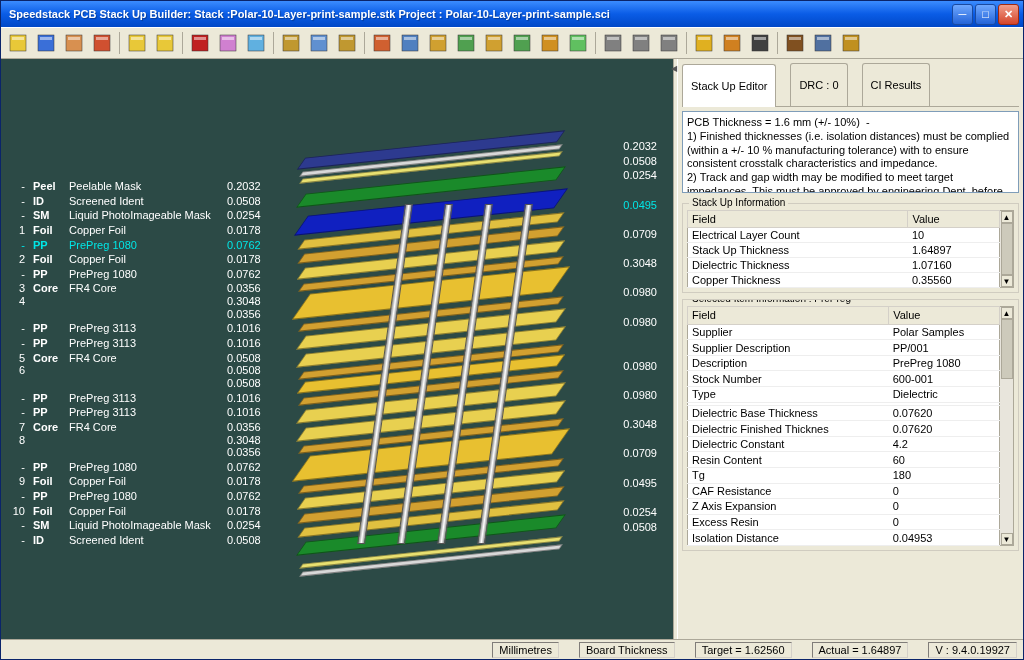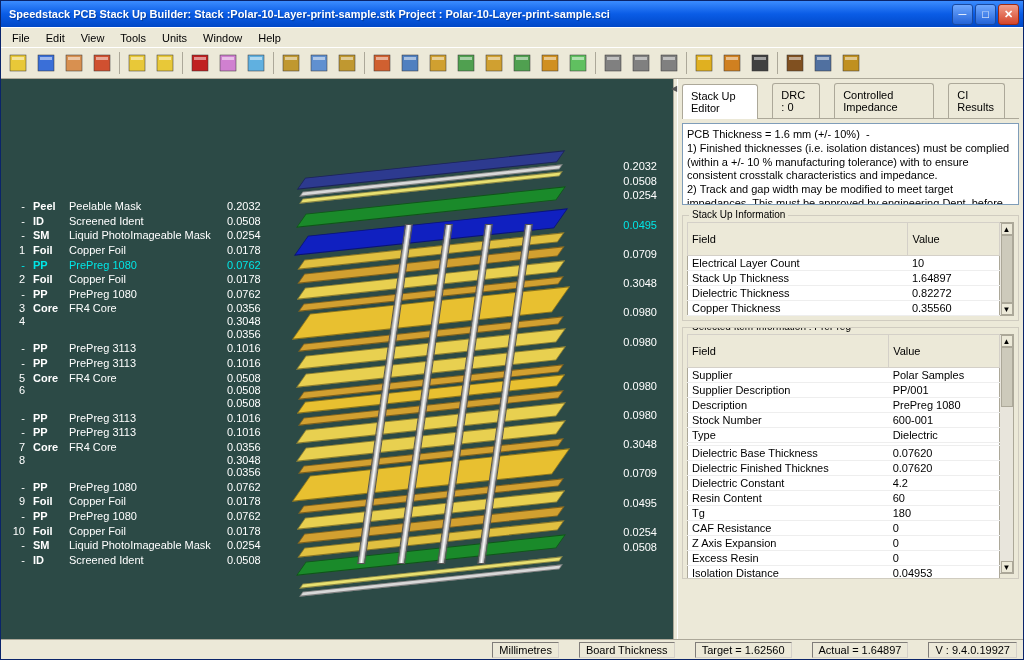--- a/index.html
+++ b/index.html
@@ -15,27 +15,27 @@
 .menubar span { padding:2px 7px; cursor:pointer; }
 .toolbar { height:32px; background:#ece9d8; border-top:1px solid #fff; border-bottom:1px solid #aca899; display:flex; align-items:center; padding:0 4px; gap:2px; }
 .tb-btn { width:26px; height:26px; border:1px solid transparent; display:flex; align-items:center; justify-content:center; cursor:pointer; }
 .tb-sep { width:1px; height:22px; background:#aca899; margin:0 2px; }
 .main { flex:1; display:flex; overflow:hidden; }
 .viewport { flex:1; background:#2c4a46; position:relative; color:#fff; overflow:hidden; }
 .splitter { width:5px; background:#ece9d8; cursor:ew-resize; border-left:1px solid #aca899; border-right:1px solid #fff; position:relative; }
 .splitter::before { content:'◀'; position:absolute; top:5px; left:-3px; font-size:8px; color:#555; }
 .sidepanel { width:345px; background:#ece9d8; display:flex; flex-direction:column; padding:4px; overflow:hidden; }
 .tabs { display:flex; border-bottom:1px solid #aca899; }
-.tab { padding:5px 8px; border:1px solid #aca899; border-bottom:none; background:#ece9d8; margin-right:14px; cursor:pointer; border-radius:3px 3px 0 0; }
+.tab { padding:15px 8px; border:1px solid #aca899; border-bottom:none; background:#ece9d8; margin-right:14px; cursor:pointer; border-radius:3px 3px 0 0; }
 .tab.active { background:#fff; position:relative; top:1px; }
 .notes-box { border:1px solid #7f9db9; background:#fff; padding:4px; margin:4px 0; height:82px; overflow-y:scroll; font-size:10px; line-height:1.25; }
 .fieldset { border:1px solid #d0ccc0; margin-top:6px; padding:6px 4px 4px; position:relative; }
 .fieldset .legend { position:absolute; top:-7px; left:6px; background:#ece9d8; padding:0 3px; font-size:10px; }
 .info-table { width:calc(100% - 14px); border:1px solid #aca899; border-collapse:collapse; background:#fff; }
-.info-table th { background:#ece9d8; border:1px solid #d4d0c8; padding:10px 4px; text-align:left; font-weight:normal; }
+.info-table th { background:#ece9d8; border:1px solid #d4d0c8; padding:2px 4px; text-align:left; font-weight:normal; }
 .info-table td { border-bottom:1px solid #eee; padding:1px 4px; }
 .info-scroll { display:flex; }
 .vscroll { width:14px; background:#e8e5dc; border:1px solid #aca899; border-left:none; display:flex; flex-direction:column; align-items:center; justify-content:space-between; }
 .vscroll .arr { width:12px; height:12px; background:#ece9d8; border:1px solid #aca899; font-size:8px; display:flex; align-items:center; justify-content:center; cursor:pointer; }
 .vscroll .thumb { width:12px; background:#cdcabb; border:1px solid #aca899; }
 .statusbar { height:20px; background:#ece9d8; border-top:1px solid #aca899; display:flex; align-items:center; padding:0 6px; gap:20px; font-size:10px; }
 .statusbar span { border:1px inset #d4d0c8; padding:1px 6px; }
 .layer-list { position:absolute; left:10px; top:120px; font-size:10px; line-height:1.15; }
 .layer-list .row { display:flex; gap:8px; padding:1px 0; }
 .layer-list .c1 { width:14px; text-align:right; }
@@ -58,29 +58,20 @@
 <div class="window">
   <div class="titlebar">
     <span class="title-text">Speedstack PCB Stack Up Builder:      Stack  :Polar-10-Layer-print-sample.stk    Project : Polar-10-Layer-print-sample.sci</span>
     <div class="sysbtns">
       <div class="sysbtn min">─</div>
       <div class="sysbtn max">□</div>
       <div class="sysbtn close">✕</div>
     </div>
   </div>
 
-  <div class="menubar" id="menubar">
-      <span>File</span>
-      <span>Edit</span>
-      <span>View</span>
-      <span>Tools</span>
-      <span>Units</span>
-      <span>Window</span>
-      <span>Help</span>
-    </div>
 
   <div class="toolbar" id="toolbar">
       <div class="tb-btn">
         <svg width="20" height="20">
           <rect x="2" y="2" width="16" height="16" fill="#e8c838" stroke="#333" stroke-width="0.5"></rect>
           <rect x="4" y="4" width="12" height="3" fill="#fff" opacity="0.5"></rect>
         </svg>
       </div>
       <div class="tb-btn">
         <svg width="20" height="20">
@@ -453,21 +444,20 @@
           <div>&nbsp;</div>
           <div>0.0254</div>
           <div>0.0508</div>
         </div>
     </div>
     <div class="splitter"></div>
     <div class="sidepanel">
       <div class="tabs" id="tabs">
           <div class="tab active">Stack Up Editor</div>
           <div class="tab">DRC : 0</div>
-          <div class="tab">Controlled Impedance</div>
           <div class="tab">CI Results</div>
         </div>
 
       <div class="notes-box">
         <span style="white-space:pre-wrap">PCB Thickness = 1.6 mm (+/- 10%)  -
 1) Finished thicknesses (i.e. isolation distances) must be complied (within a +/- 10 % manufacturing tolerance) with to ensure consistent crosstalk characteristics and impedance.
 2) Track and gap width may be modified to meet target impedances. This must be approved by engineering Dept. before PCB manufacture can</span>
       </div>
 
       <div class="fieldset">
@@ -484,21 +474,21 @@
                 <tr>
                   <td>Electrical Layer Count</td>
                   <td>10</td>
                 </tr>
                 <tr>
                   <td>Stack Up Thickness</td>
                   <td>1.64897</td>
                 </tr>
                 <tr>
                   <td>Dielectric Thickness</td>
-                  <td>0.82272</td>
+                  <td>1.07160</td>
                 </tr>
                 <tr>
                   <td>Copper Thickness</td>
                   <td>0.35560</td>
                 </tr>
               </tbody>
           </table>
           <div class="vscroll">
               <div class="arr">▲</div>
               <div class="thumb" style="flex:1"></div>

